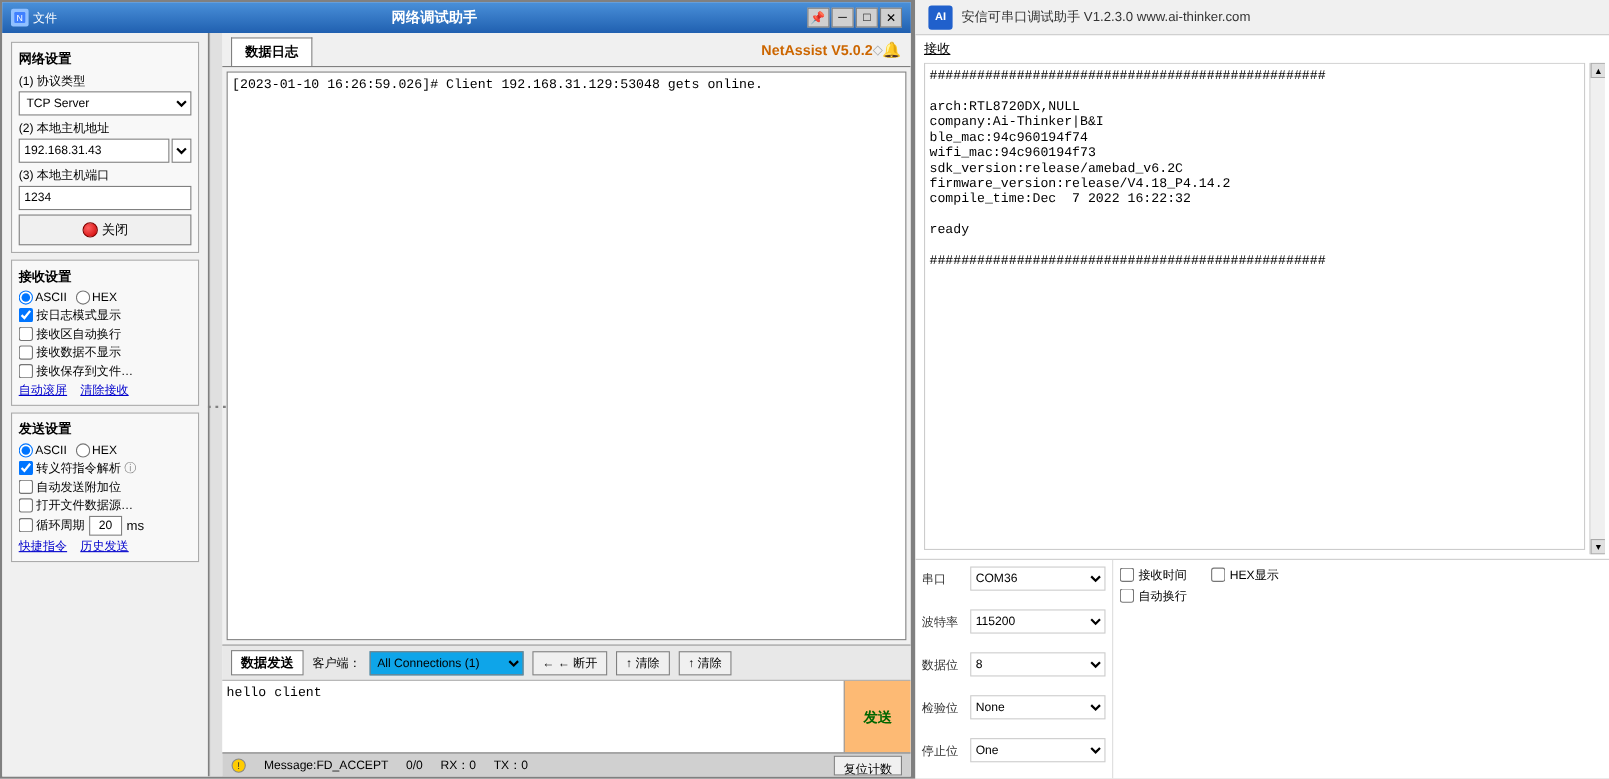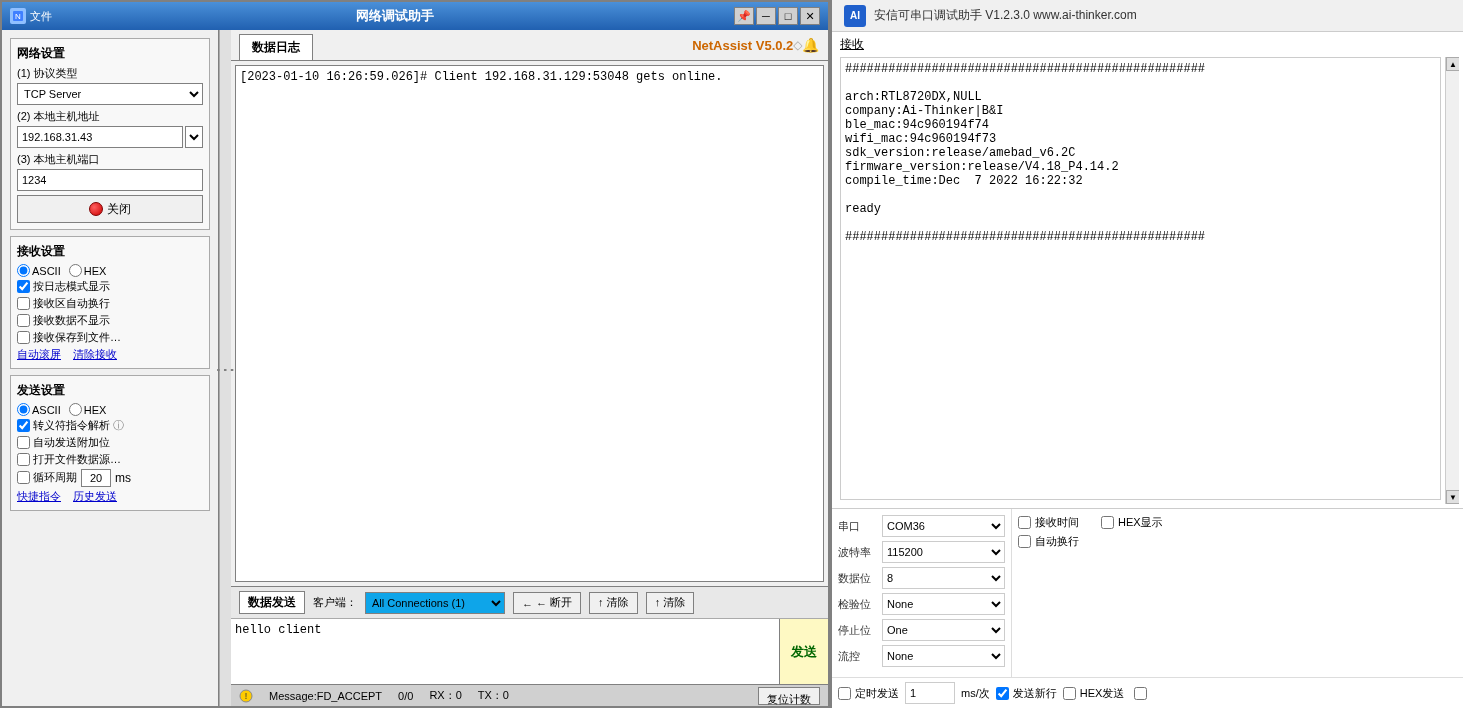--- a/index.html
+++ b/index.html
@@ -35,21 +35,21 @@
     
     
     .main-content {
       display: flex;
       flex: 1;
       overflow: hidden;
     }
     
     
     .sidebar {
-      width: 217px;
+      width: 188px;
       background: #f0f0f0;
       border-right: 1px solid #808080;
       padding: 8px;
       display: flex;
       flex-direction: column;
       gap: 6px;
       overflow-y: auto;
       flex-shrink: 0;
     }
     
@@ -255,22 +255,22 @@
       border: none;
       border-right: 1px solid #808080;
       padding: 4px;
       font-family: 'Courier New', monospace;
       font-size: 12px;
       resize: none;
       outline: none;
     }
     
     .send-btn {
-      width: 48px;
-      background: #fef9c3;
+      width: 60px;
+      background: #fdba74;
       border: none;
       cursor: pointer;
       display: flex;
       align-items: center;
       justify-content: center;
       font-size: 13px;
       font-weight: bold;
       color: #006600;
     }
     
@@ -372,21 +372,21 @@
     
     .serial-port-settings {
       width: 180px;
       padding: 6px;
       border-right: 1px solid #ddd;
     }
     
     .port-field {
       display: flex;
       align-items: center;
-      margin-bottom: 4px;
+      margin-bottom: 17px;
       gap: 4px;
     }
     
     .port-field-label {
       width: 40px;
       font-size: 11px;
       color: #333;
       flex-shrink: 0;
     }
     

